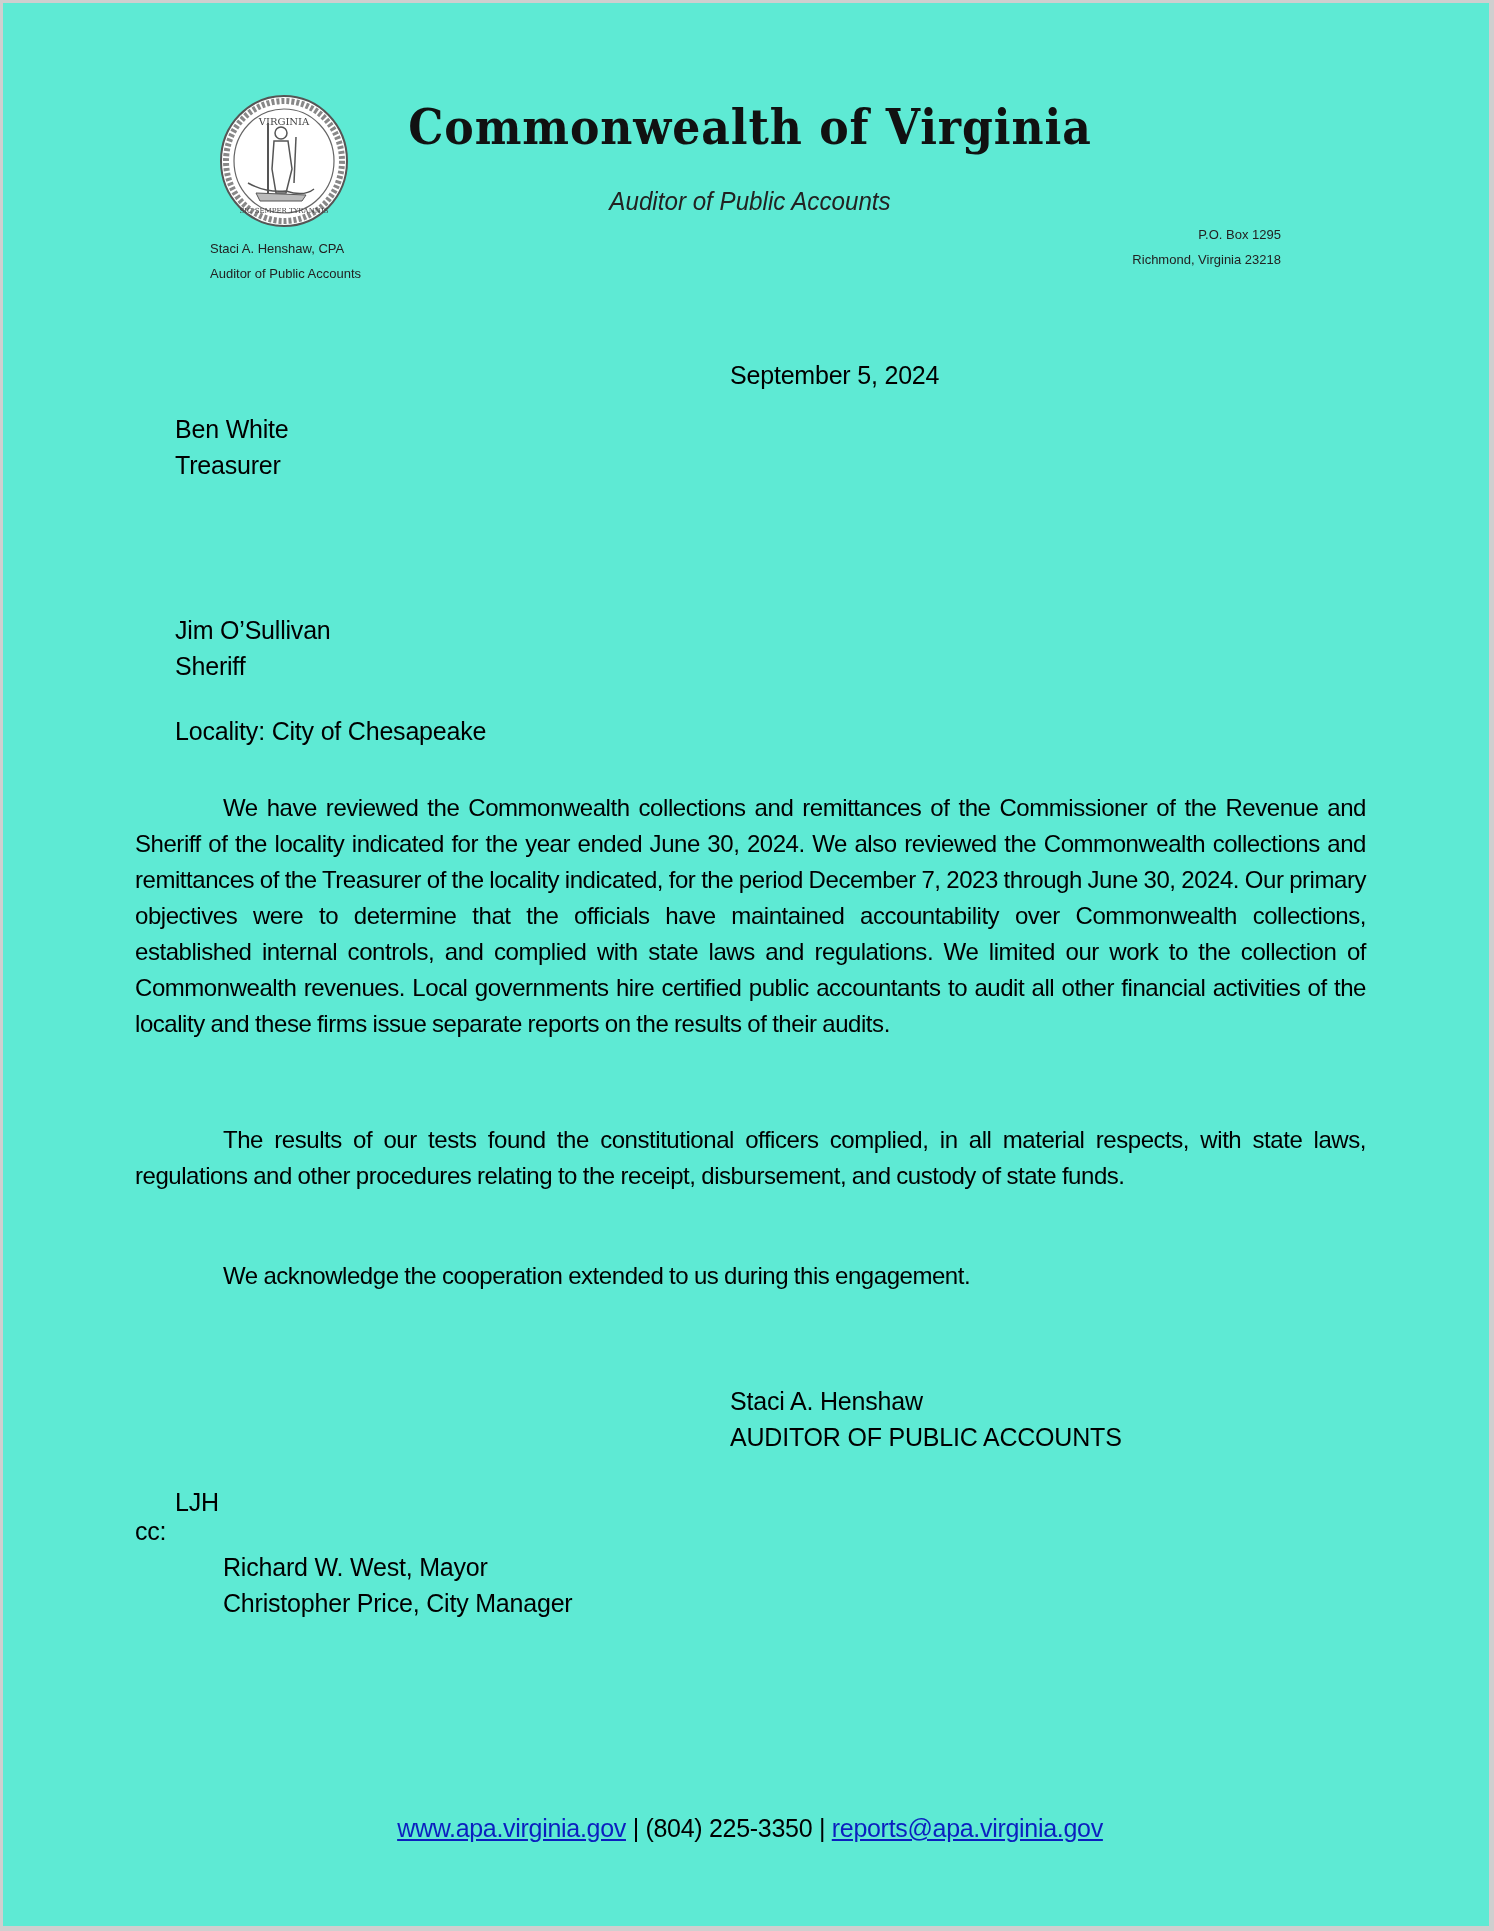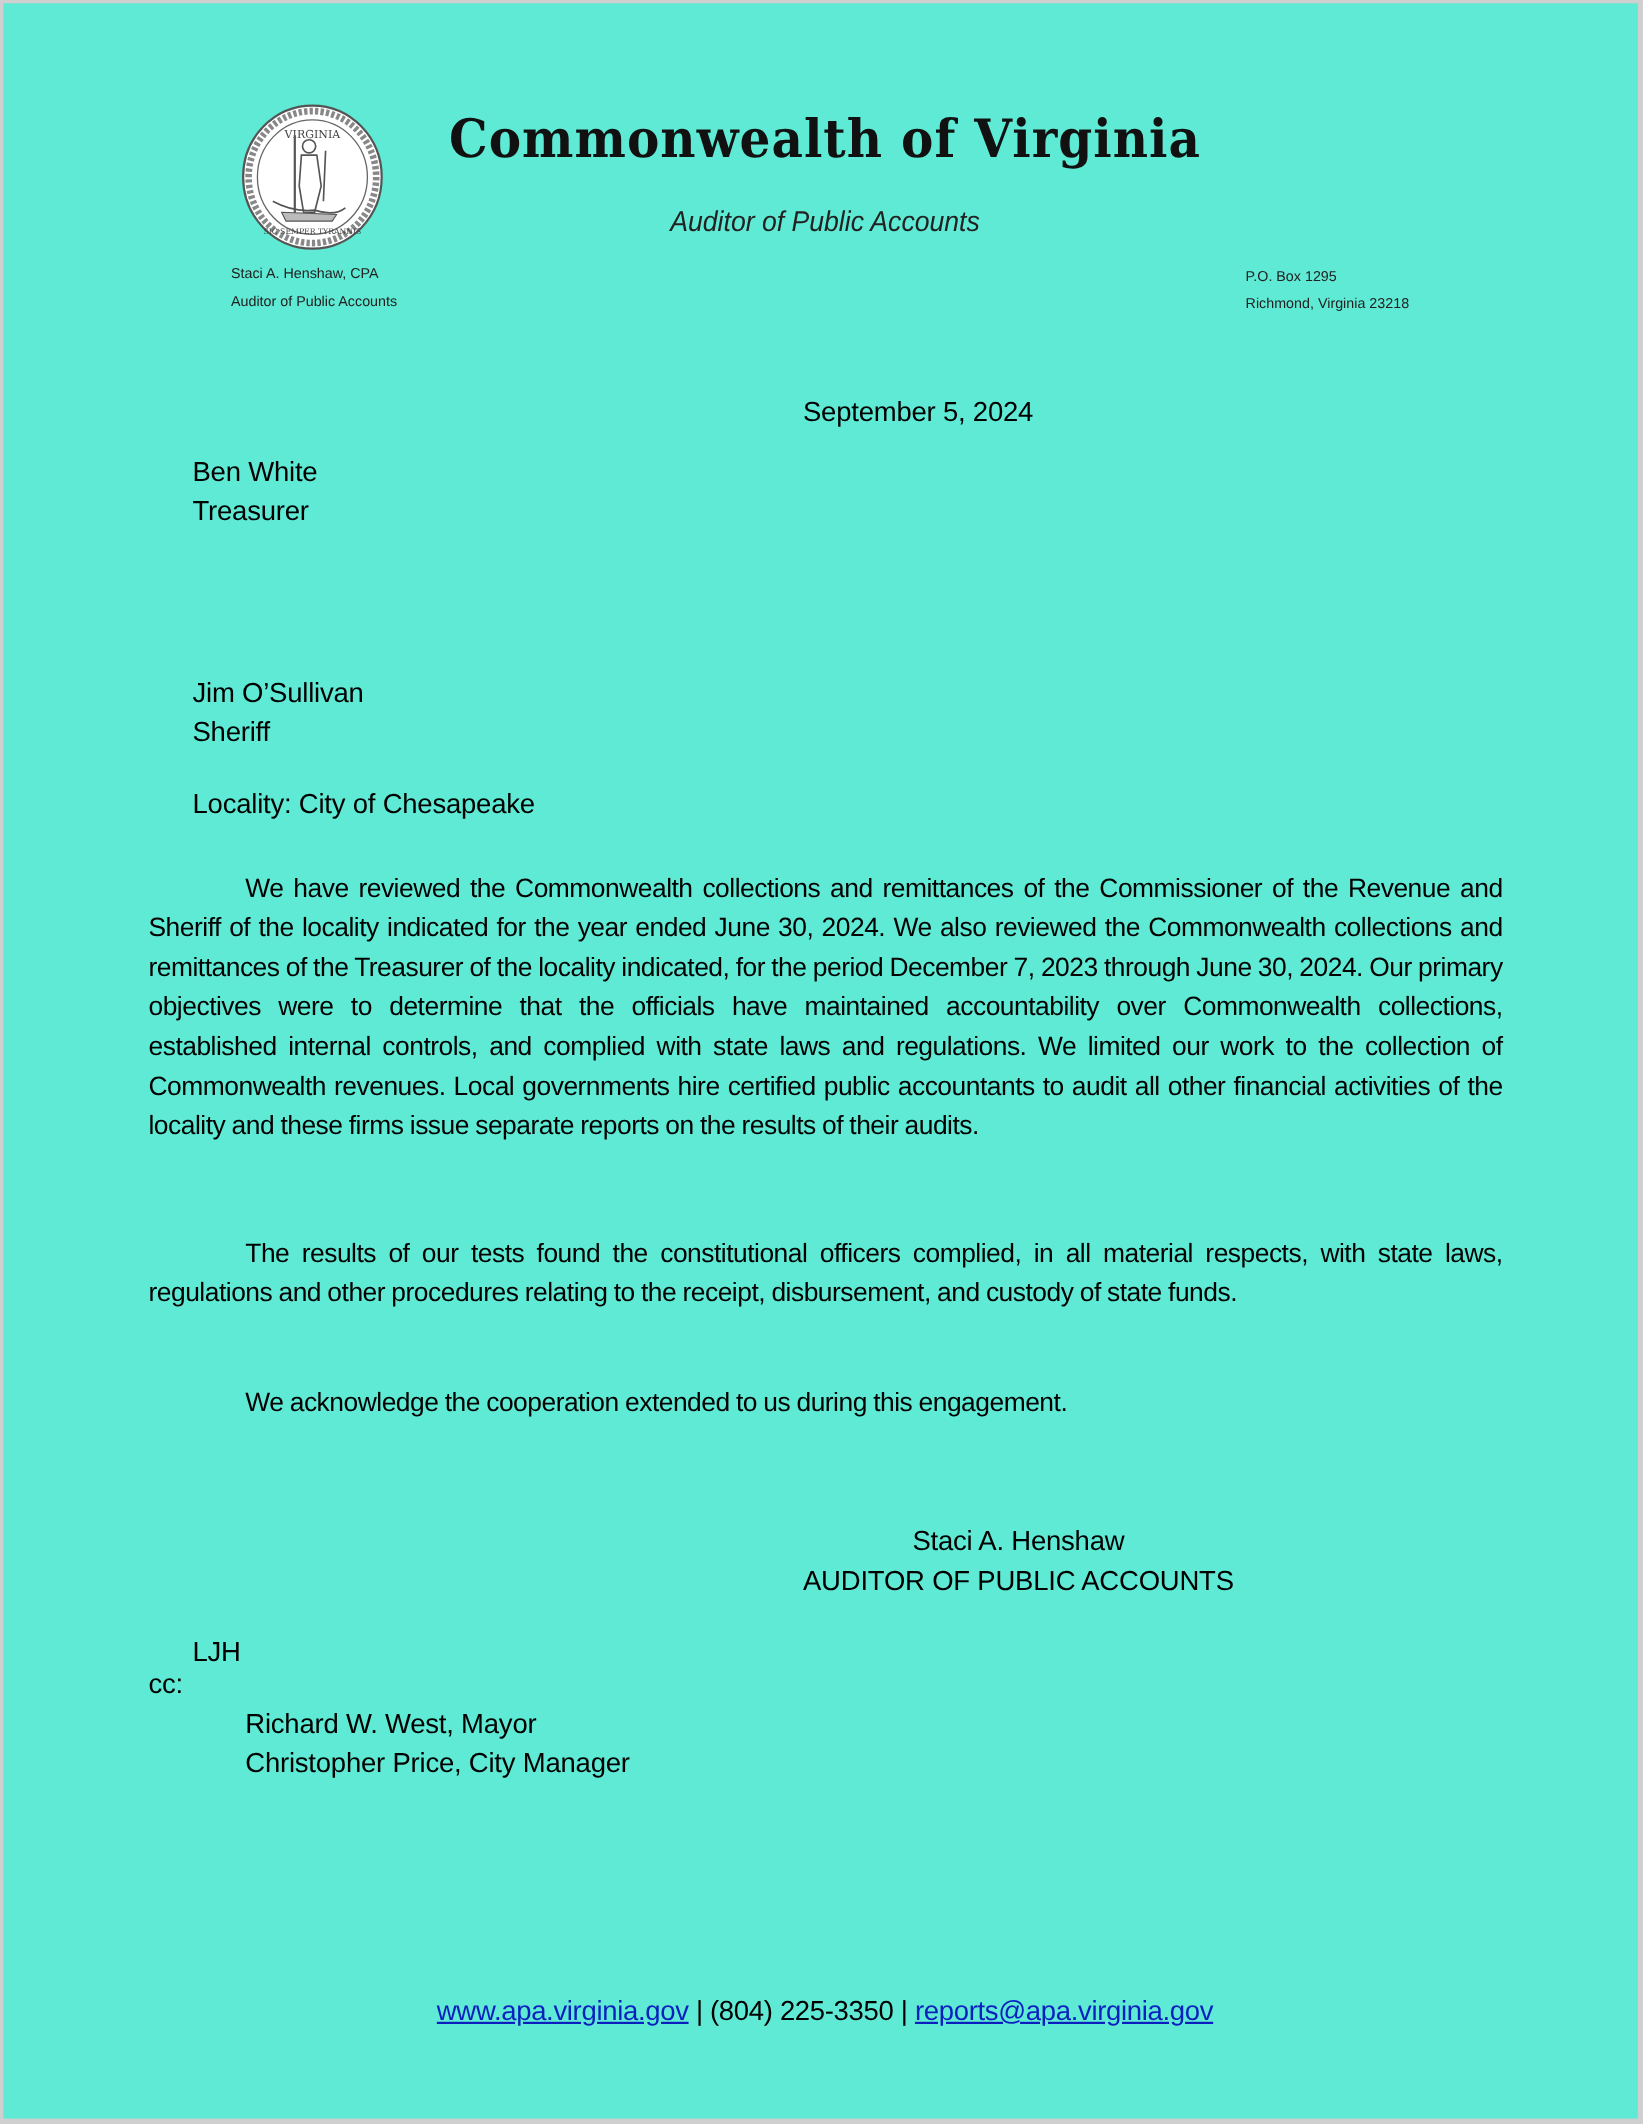--- a/index.html
+++ b/index.html
@@ -39,21 +39,21 @@
     position: absolute;
     left: 0; width: 1494px; top: 183px;
     text-align: center;
     font-style: italic;
     font-size: 26px;
     color: #222;
     transform: scaleX(0.93);
   }
   .hdr { font-size: 13px; color: #222; line-height: 25px; }
   .hdr-left { left: 207px; top: 233px; }
-  .hdr-right { right: 208px; top: 235px; }
+  .hdr-right { right: 208px; top: 219px; text-align: right; }
   .body-text { font-size: 25px; line-height: 36px; letter-spacing: -0.2px; }
   .date { left: 727px; top: 354px; }
   .addr { left: 148px; margin-left: 24px; }
   .para {
     position: absolute;
     left: 132px; width: 1231px;
     font-size: 24px; line-height: 36px;
     text-align: justify;
     text-indent: 88px;
     letter-spacing: -0.45px;
@@ -116,21 +116,21 @@
   <div class="abs body-text addr" style="top:609px;">
     <div>Jim O’Sullivan</div>
     <div>Sheriff</div>
   </div>
   <div class="abs body-text addr" style="top:710px;">Locality: City of Chesapeake</div>
 
   <p class="para" style="top:787px; margin:0;">We have reviewed the Commonwealth collections and remittances of the Commissioner of the Revenue and Sheriff of the locality indicated for the year ended June 30, 2024.  We also reviewed the Commonwealth collections and remittances of the Treasurer of the locality indicated, for the period December 7, 2023 through June 30, 2024.  Our primary objectives were to determine that the officials have maintained accountability over Commonwealth collections, established internal controls, and complied with state laws and regulations.  We limited our work to the collection of Commonwealth revenues. Local governments hire certified public accountants to audit all other financial activities of the locality and these firms issue separate reports on the results of their audits.</p>
   <p class="para" style="top:1119px; margin:0;">The results of our tests found the constitutional officers complied, in all material respects, with state laws, regulations and other procedures relating to the receipt, disbursement, and custody of state funds.</p>
   <p class="para" style="top:1255px; margin:0;">We acknowledge the cooperation extended to us during this engagement.</p>
 
-  <div class="abs body-text sig" style="top:1380px;text-align:center;">
+  <div class="abs body-text sig" style="top:1380px;">
     <div>Staci A. Henshaw</div>
     <div>AUDITOR OF PUBLIC ACCOUNTS</div>
   </div>
 
   <div class="abs body-text addr" style="top:1481px;">LJH</div>
 
   <div class="abs body-text cc-label" style="top:1510px;">cc:</div>
   <div class="abs body-text cc-names" style="top:1546px;">
     <div>Richard W. West, Mayor</div>
     <div>Christopher Price, City Manager</div>

